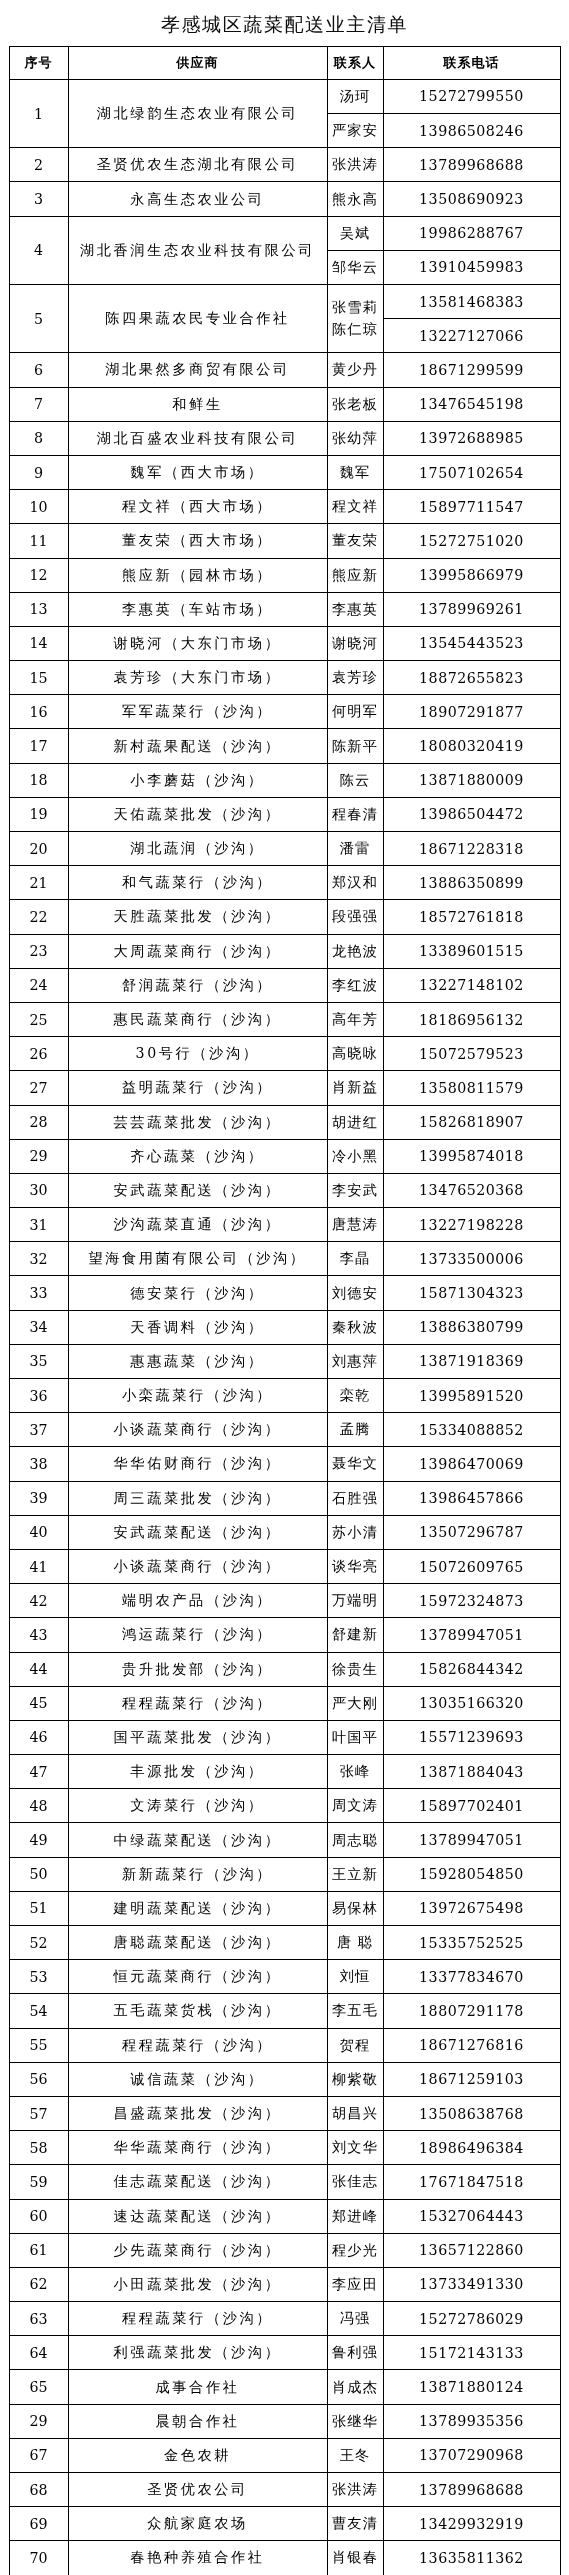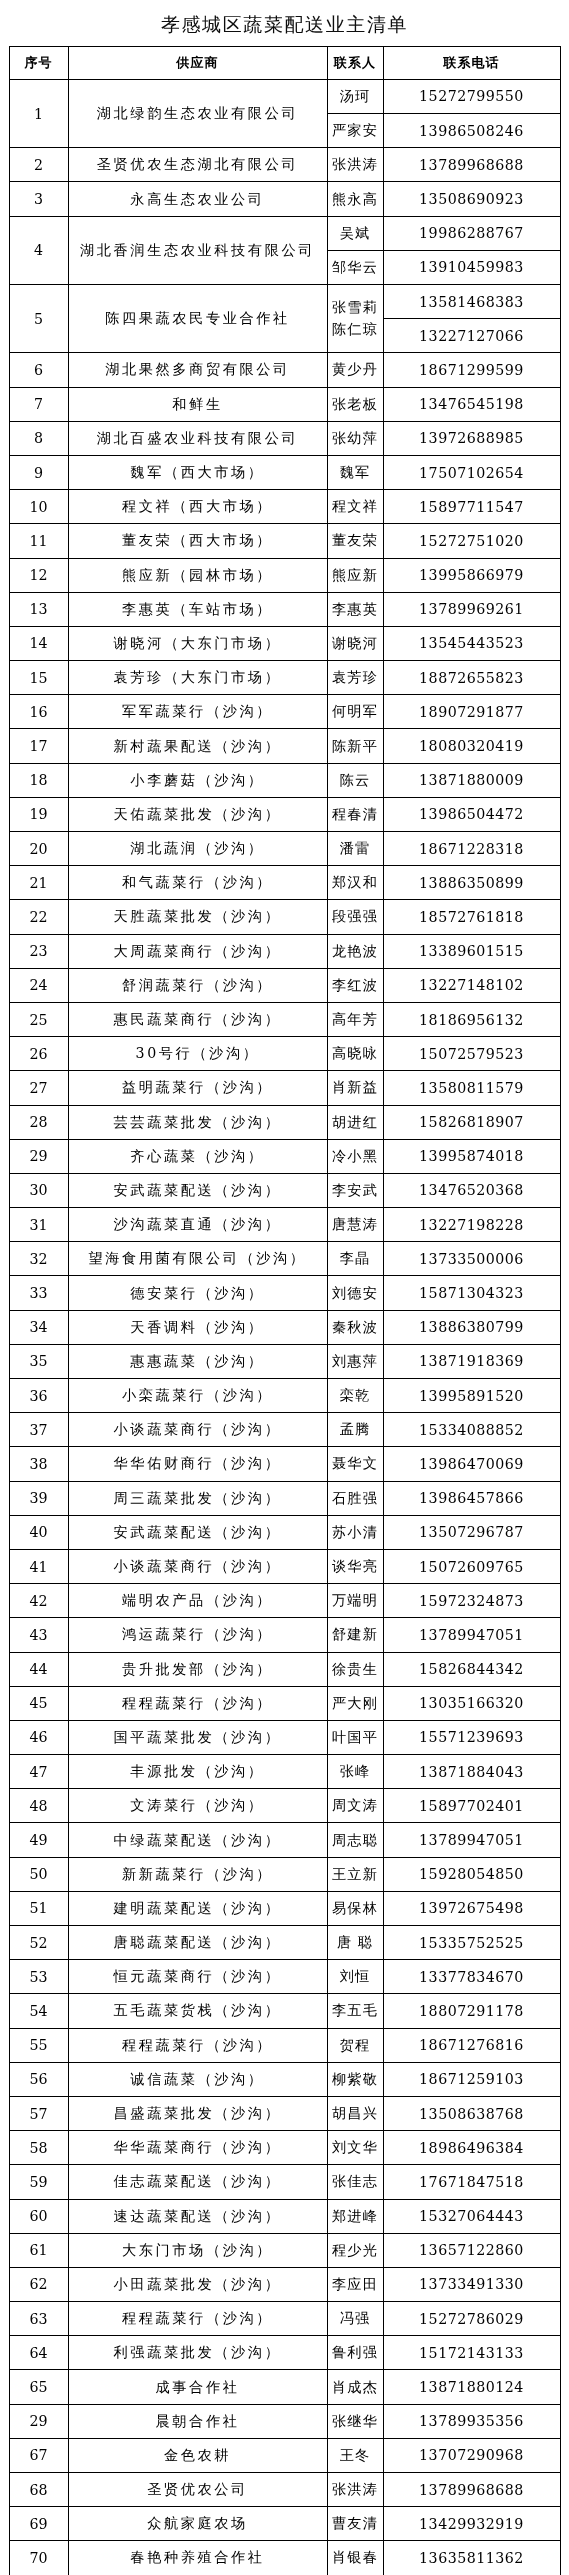--- a/index.html
+++ b/index.html
@@ -441,21 +441,21 @@
           <td class="c-phone">17671847518</td>
         </tr>
         <tr>
           <td class="c-no">60</td>
           <td class="c-supplier">速达蔬菜配送（沙沟）</td>
           <td class="c-contact">郑进峰</td>
           <td class="c-phone">15327064443</td>
         </tr>
         <tr>
           <td class="c-no">61</td>
-          <td class="c-supplier">大东门市场（沙沟）</td>
+          <td class="c-supplier">少先蔬菜商行（沙沟）</td>
           <td class="c-contact">程少光</td>
           <td class="c-phone">13657122860</td>
         </tr>
         <tr>
           <td class="c-no">62</td>
           <td class="c-supplier">小田蔬菜批发（沙沟）</td>
           <td class="c-contact">李应田</td>
           <td class="c-phone">13733491330</td>
         </tr>
         <tr>

